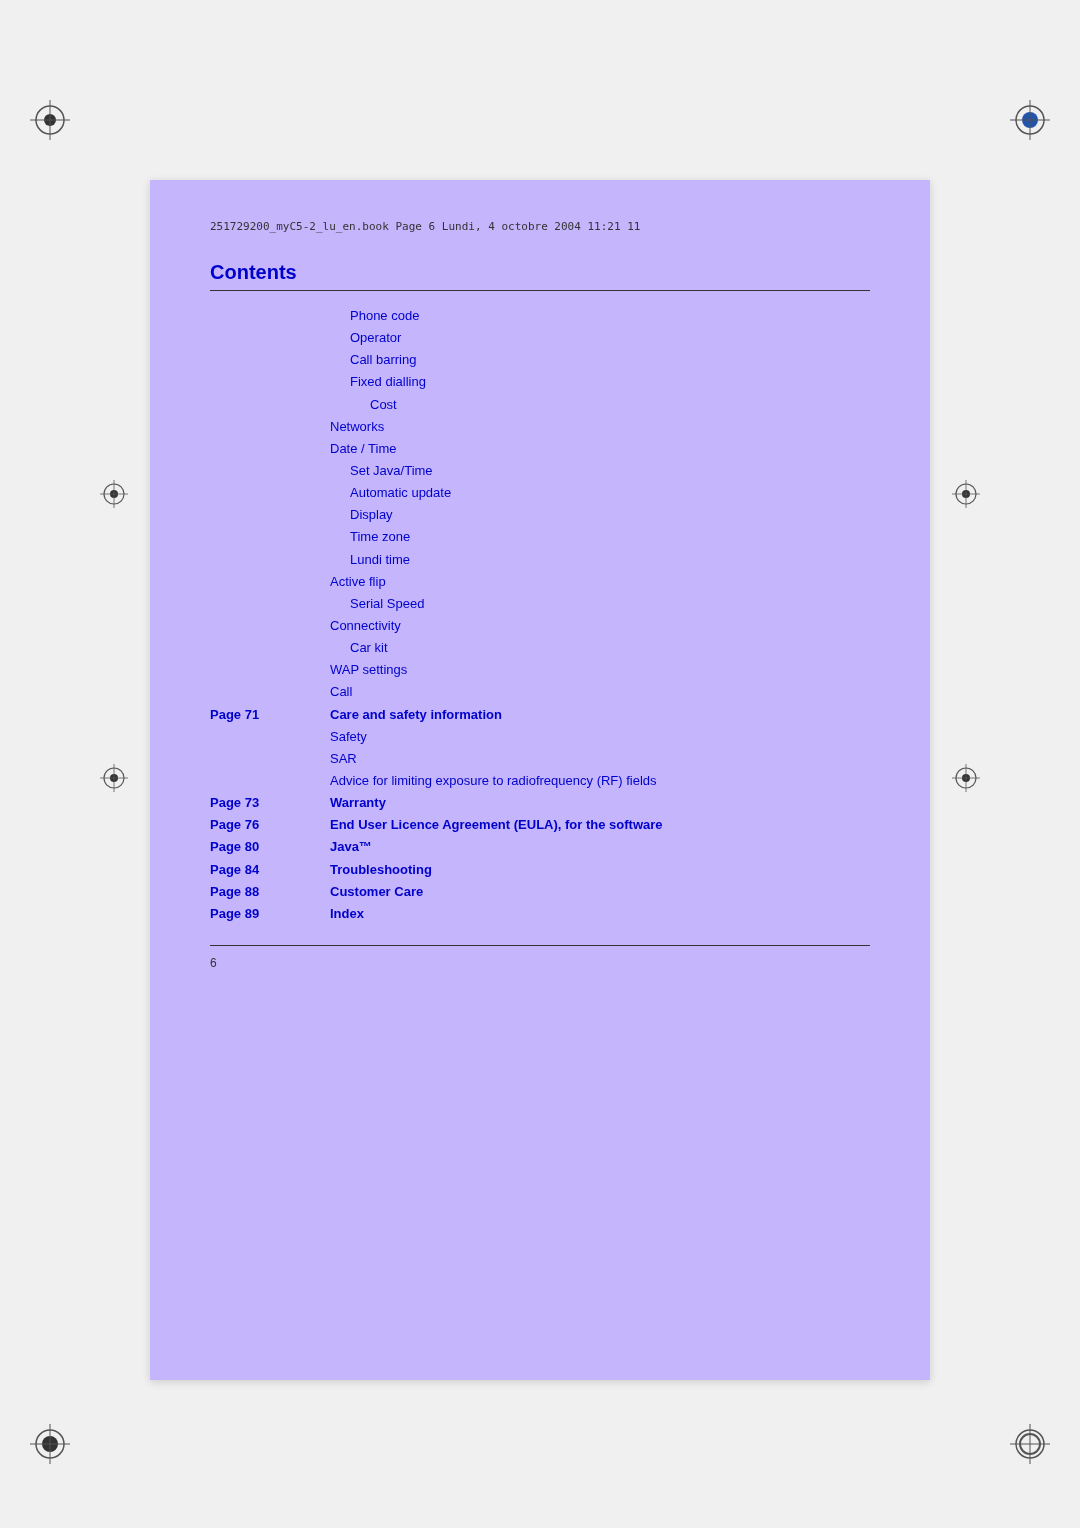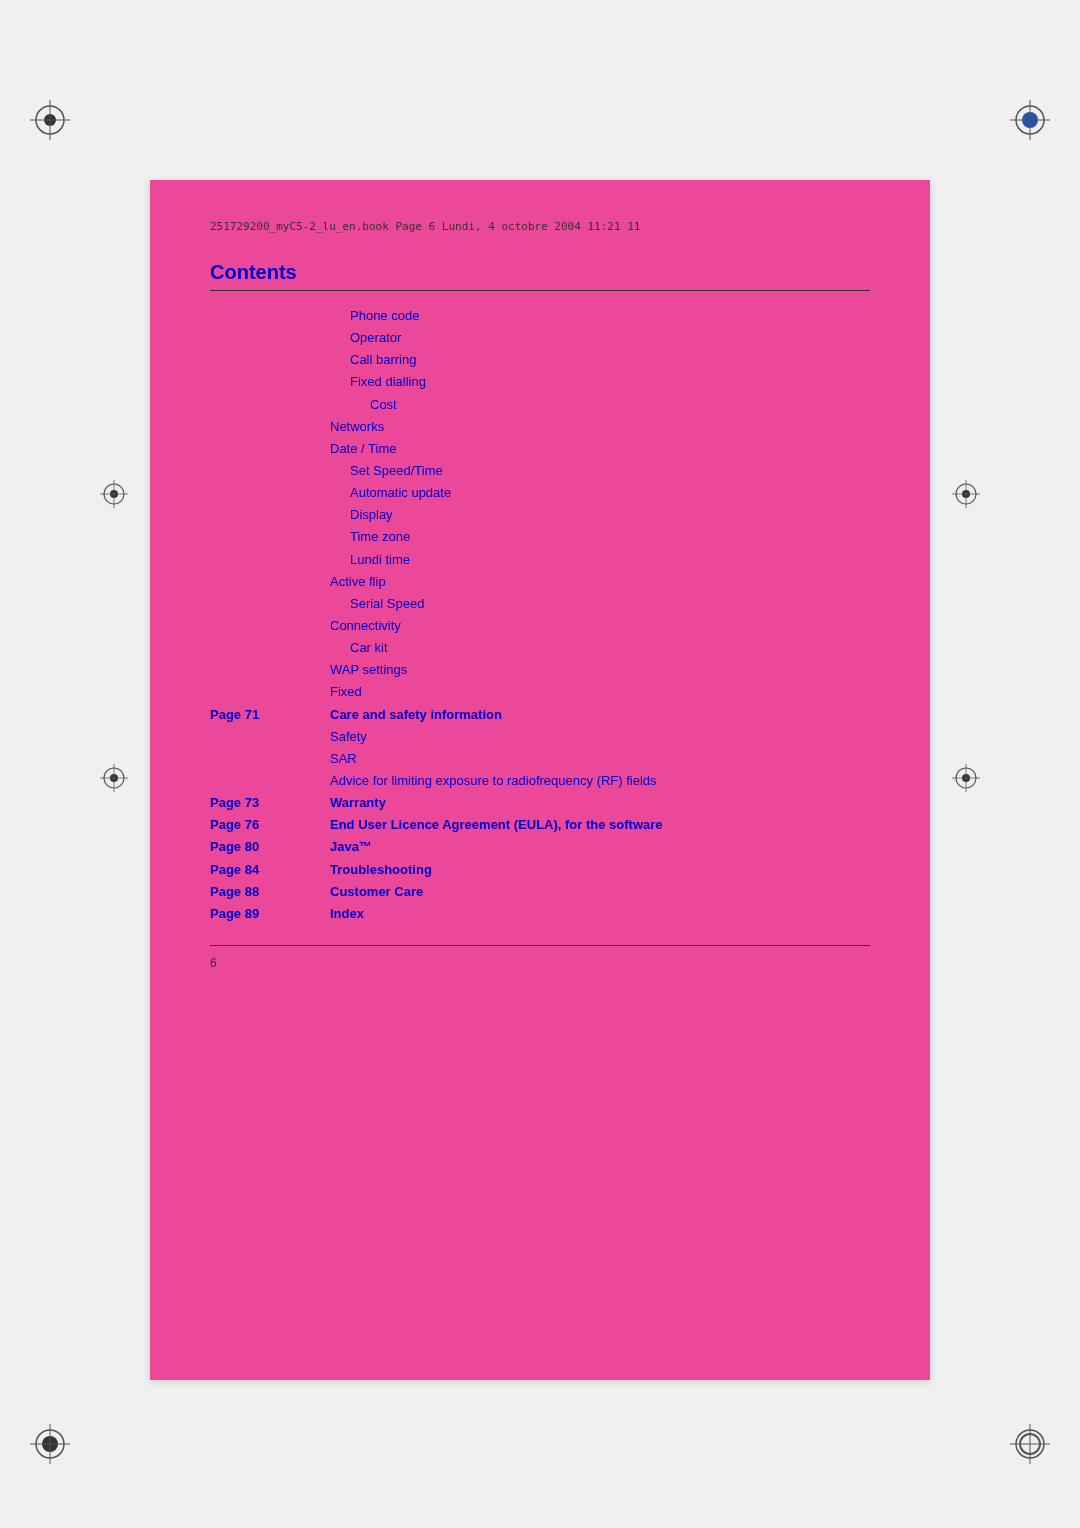--- a/index.html
+++ b/index.html
@@ -19,21 +19,21 @@
       background: #f0f0f0;
       position: relative;
       display: flex;
       justify-content: center;
       align-items: flex-start;
     }
 
     .book-page {
       width: 780px;
       min-height: 1200px;
-      background: #ec4899;
+      background: #c4b5fd;
       margin-top: 180px;
       position: relative;
       padding: 40px 60px 60px 60px;
       box-shadow: 0 2px 8px rgba(0,0,0,0.15);
     }
 
     
     .file-header {
       font-size: 11px;
       color: #333;
@@ -246,21 +246,21 @@
           </tr>
           <tr>
             <td class="toc-left"></td>
             <td class="toc-right">
               <span style="display: block; font-weight: normal;">Date / Time</span>
             </td>
           </tr>
           <tr>
             <td class="toc-left"></td>
             <td class="toc-right">
-              <span style="padding-left: 20px; display: block; font-weight: normal;">Set Speed/Time</span>
+              <span style="padding-left: 20px; display: block; font-weight: normal;">Set Java/Time</span>
             </td>
           </tr>
           <tr>
             <td class="toc-left"></td>
             <td class="toc-right">
               <span style="padding-left: 20px; display: block; font-weight: normal;">Automatic update</span>
             </td>
           </tr>
           <tr>
             <td class="toc-left"></td>
@@ -306,21 +306,21 @@
           </tr>
           <tr>
             <td class="toc-left"></td>
             <td class="toc-right">
               <span style="display: block; font-weight: normal;">WAP settings</span>
             </td>
           </tr>
           <tr>
             <td class="toc-left"></td>
             <td class="toc-right">
-              <span style="display: block; font-weight: normal;">Fixed</span>
+              <span style="display: block; font-weight: normal;">Call</span>
             </td>
           </tr>
           <tr>
             <td class="toc-left" style="font-weight: bold; color: rgb(0, 0, 204);">Page 71</td>
             <td class="toc-right">
               <span style="display: block; font-weight: bold;">Care and safety information</span>
             </td>
           </tr>
           <tr>
             <td class="toc-left"></td>

